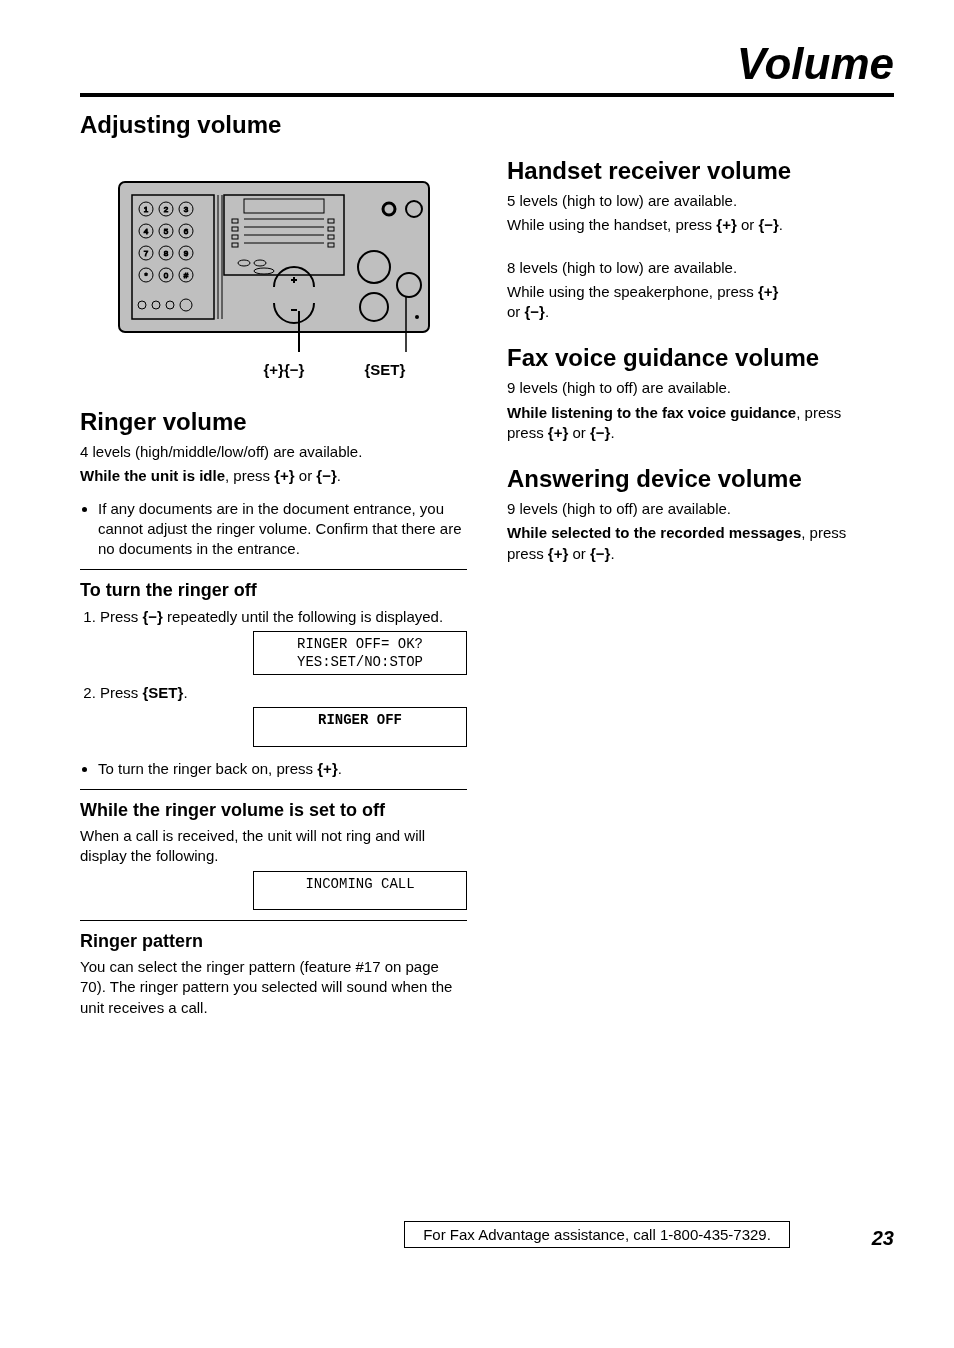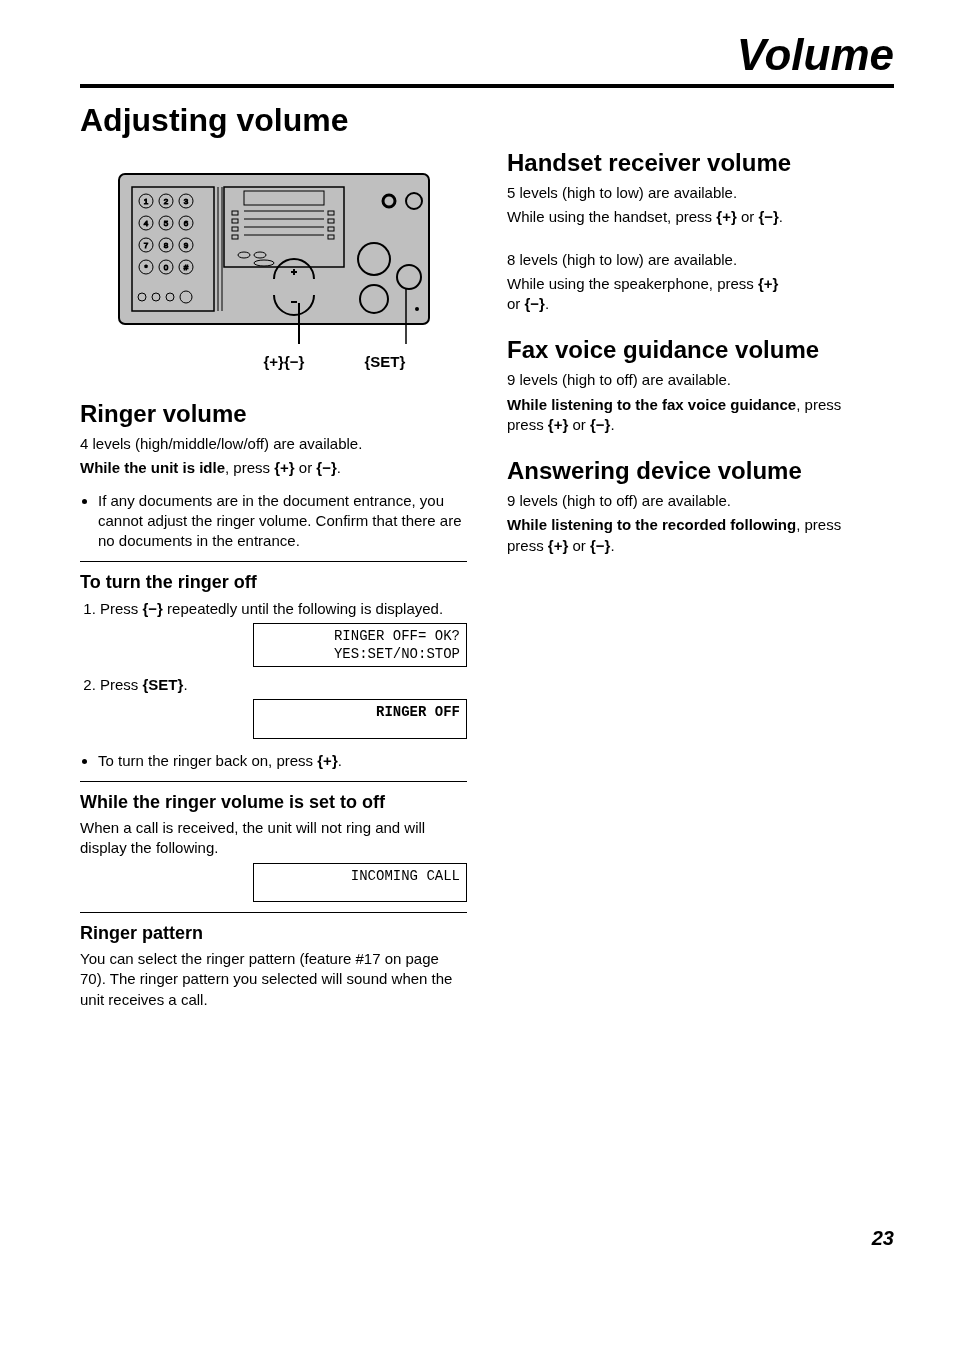--- a/index.html
+++ b/index.html
@@ -6,38 +6,38 @@
     margin: 0;
     padding: 0;
     background: #fff;
     font-family: Arial, Helvetica, sans-serif;
     color: #000;
   }
   .page {
     width: 954px;
     height: 1276px;
     box-sizing: border-box;
-    padding: 30px 60px 40px 80px;
+    padding: 39px 60px 40px 80px;
     position: relative;
   }
   .top-title {
     text-align: right;
     font-size: 44px;
     font-weight: bold;
     font-style: italic;
     margin: 0 0 4px 0;
   }
   .rule {
     border-top: 4px solid #000;
     margin: 0 0 14px 0;
   }
   .main-heading {
-    font-size: 32px;
-    font-weight: bold;
-    margin: 10px 0 10px 0;
+    font-size: 24px;
+    font-weight: bold;
+    margin: 10px 0 18px 0;
   }
   .columns {
     display: flex;
     gap: 40px;
   }
   .col {
     flex: 1 1 0;
     min-width: 0;
   }
   .device-box {
@@ -69,21 +69,21 @@
   .subhead { font-weight: bold; font-size: 18px; margin: 0 0 4px 0; }
   .num-list { padding-left: 20px; margin: 0; }
   .num-list li { font-size: 15px; line-height: 1.35; margin-bottom: 4px; }
   .display-box {
     width: 200px;
     border: 1px solid #000;
     padding: 3px 6px;
     font-family: "Courier New", monospace;
     font-size: 14px;
     margin: 4px 0 8px auto;
-    text-align: right;
+    text-align: center;
     line-height: 1.3;
   }
   .key {
     font-family: Arial, Helvetica, sans-serif;
     font-weight: bold;
   }
   .footer {
     position: absolute;
     bottom: 28px;
     left: 0;
@@ -281,20 +281,23 @@
         <p>9 levels (high to off) are available.</p>
         <p>
           <span class="bold">While listening to the fax voice guidance</span><span>, press </span><br>press <span class="key">{+}</span> or <span class="key">{−}</span><span>.</span>
         </p>
       </div>
 
       <div class="right-section">
         <div class="h2">Answering device volume</div>
         <p>9 levels (high to off) are available.</p>
         <p>
-          <span class="bold">While listening to the recorded following</span><span>, press </span><br>press <span class="key">{+}</span> or <span class="key">{−}</span><span>.</span>
+          <span class="bold">While selected to the recorded messages</span><span>, press </span><br>press <span class="key">{+}</span> or <span class="key">{−}</span><span>.</span>
         </p>
       </div>
     </div>
   </div>
 
+  <div class="footer">
+    <div class="footer-box">For Fax Advantage assistance, call 1-800-435-7329.</div>
+  </div>
   <div class="page-num">23</div>
 </div>
 
 </body></html>

